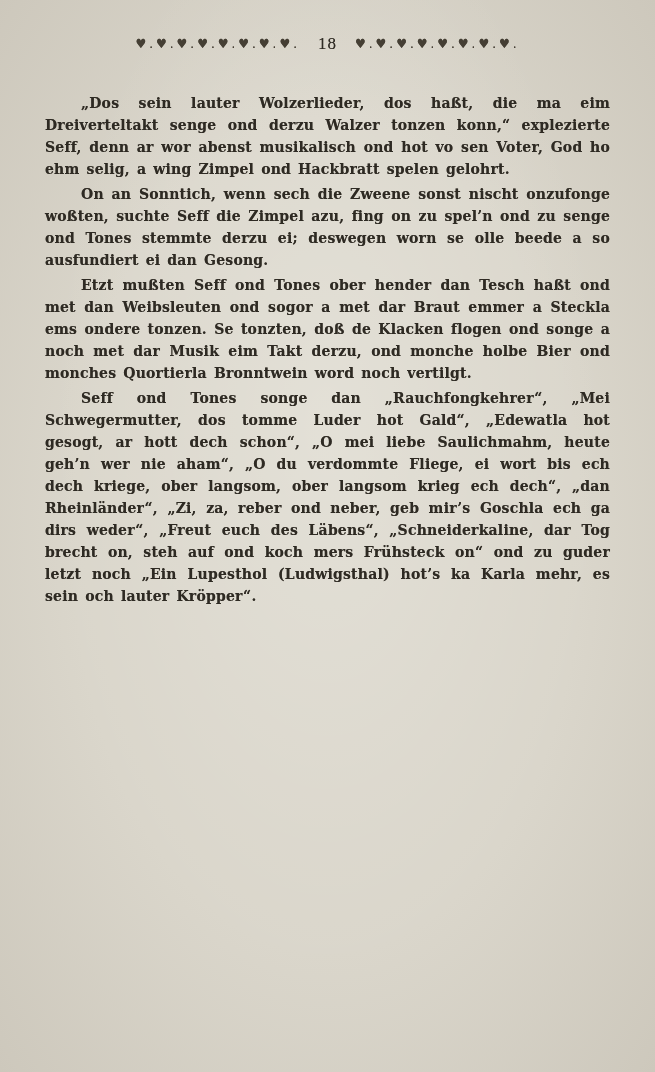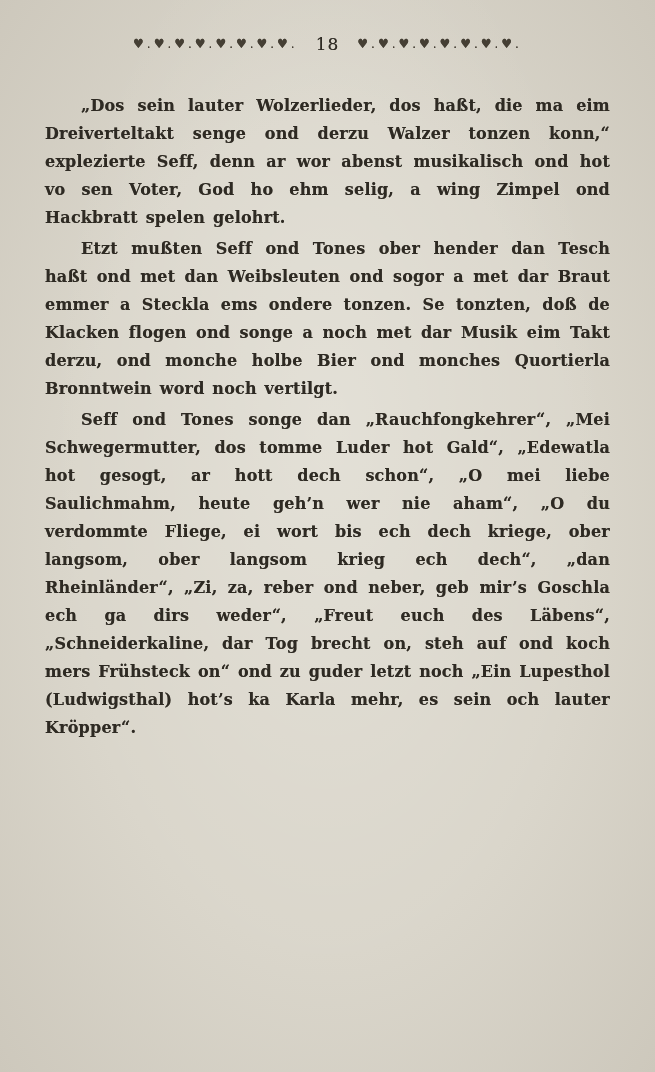--- a/index.html
+++ b/index.html
@@ -41,31 +41,32 @@
     color: #453f34;
     white-space: nowrap;
     transform: scaleY(1.05);
     text-shadow: 0 0 0.6px rgba(50,44,36,0.7);
   }
   .page-number {
     font-size: 17px;
     color: #2f2b24;
     letter-spacing: 1px;
     text-shadow: 0 0 0.5px rgba(47,43,36,0.6);
+    font-family: Liberation Serif, serif;
   }
   .text-block {
     position: absolute;
     top: 92px;
     left: 45px;
     width: 572px;
   }
   .text-block p {
     margin: 0 7px 3px 0;
-    font-size: 16px;
-    line-height: 28px;
+    font-size: 14px;
+    line-height: 22px;
     font-weight: bold;
     text-align: justify;
     text-indent: 36px;
     letter-spacing: 0.2px;
     word-spacing: 2px;
     color: #2e2a23;
     text-shadow: 0 0 0.6px rgba(43,38,30,0.55);
   }
 </style>
 </head>
@@ -74,18 +75,19 @@
 <div class="page">
 
   <div class="page-header">
     <span class="ornament">♥.♥.♥.♥.♥.♥.♥.♥.</span>
     <span class="page-number">18</span>
     <span class="ornament">♥.♥.♥.♥.♥.♥.♥.♥.</span>
   </div>
 
   <div class="text-block">
     <p>„Dos sein lauter Wolzerlieder, dos haßt, die ma eim Dreiverteltakt senge ond derzu Walzer tonzen konn,“ explezierte Seff, denn ar wor abenst musikalisch ond hot vo sen Voter, God ho ehm selig, a wing Zimpel ond Hackbratt spelen gelohrt.</p>
+    <p>On an Sonntich, wenn sech die Zweene sonst nischt onzufonge woßten, suchte Seff die Zimpel azu, fing on zu spel’n ond zu senge ond Tones stemmte derzu ei; deswegen worn se olle beede a so ausfundiert ei dan Gesong.</p>
     <p>Etzt mußten Seff ond Tones ober hender dan Tesch haßt ond met dan Weibsleuten ond sogor a met dar Braut emmer a Steckla ems ondere tonzen. Se tonzten, doß de Klacken flogen ond songe a noch met dar Musik eim Takt derzu, ond monche holbe Bier ond monches Quortierla Bronntwein word noch vertilgt.</p>
     <p>Seff ond Tones songe dan „Rauchfongkehrer“, „Mei Schwegermutter, dos tomme Luder hot Gald“, „Edewatla hot gesogt, ar hott dech schon“, „O mei liebe Saulichmahm, heute geh’n wer nie aham“, „O du verdommte Fliege, ei wort bis ech dech kriege, ober langsom, ober langsom krieg ech dech“, „dan Rheinländer“, „Zi, za, reber ond neber, geb mir’s Goschla ech ga dirs weder“, „Freut euch des Läbens“, „Schneiderkaline, dar Tog brecht on, steh auf ond koch mers Frühsteck on“ ond zu guder letzt noch „Ein Lupesthol (Ludwigsthal) hot’s ka Karla mehr, es sein och lauter Kröpper“.</p>
 
   </div>
 
 </div>
 
 </body></html>

